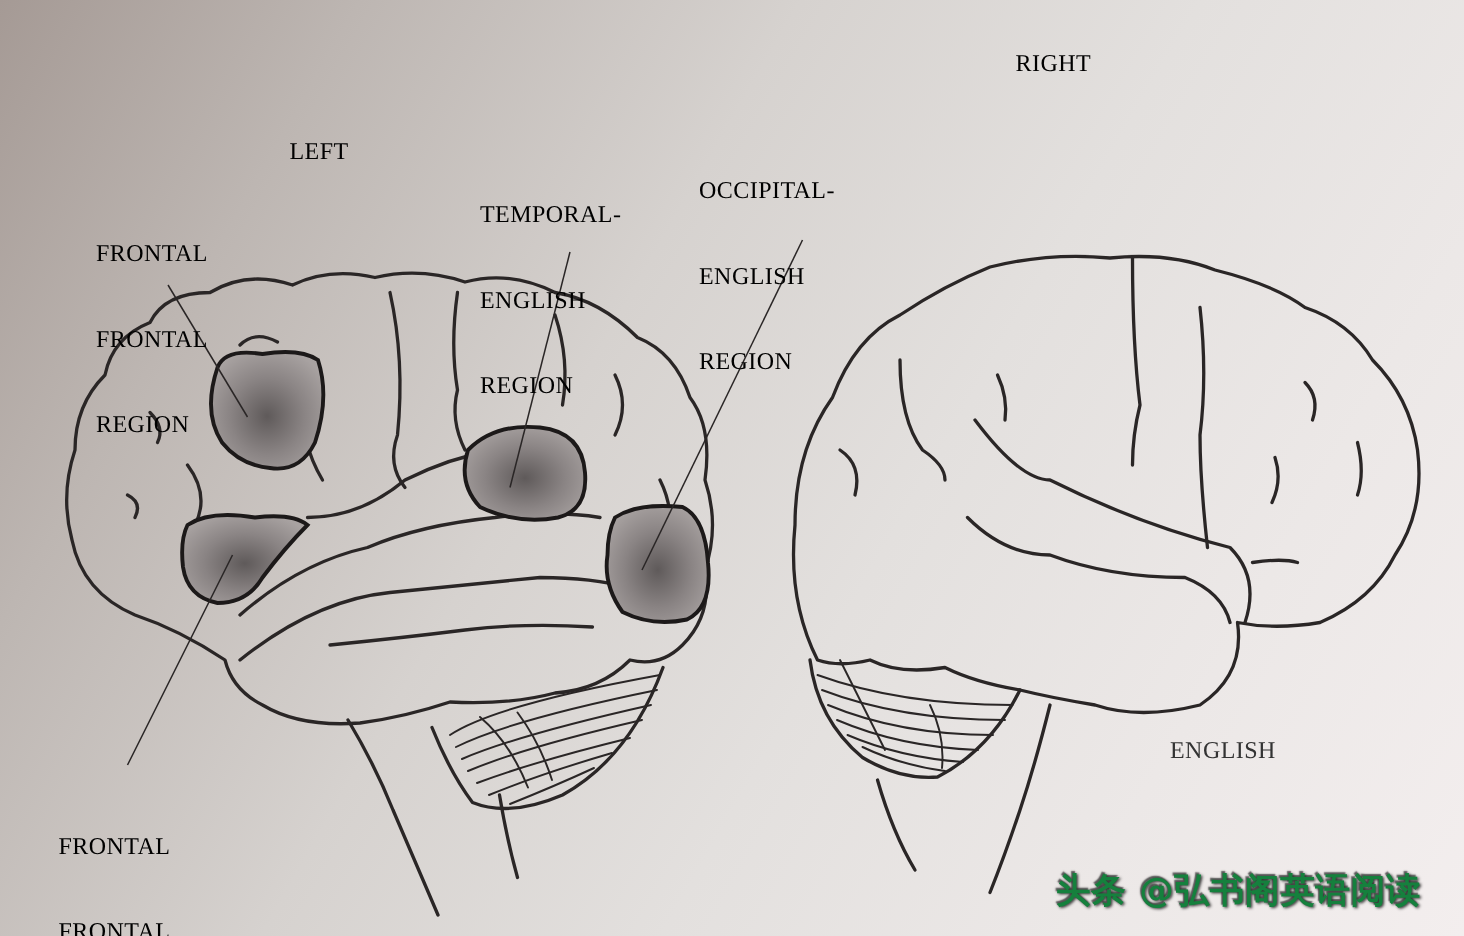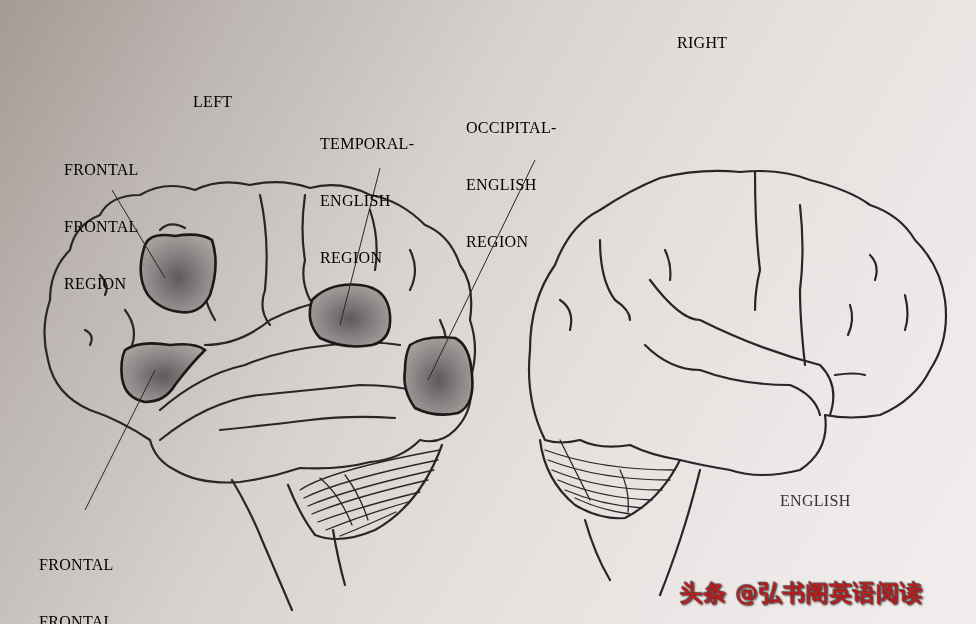--- a/index.html
+++ b/index.html
@@ -8,21 +8,21 @@
     background: linear-gradient(120deg, #a59a95 0%, #bdb6b2 18%, #d6d2cf 40%, #e3e0de 60%, #ece8e7 80%, #f3eeee 100%);
     font-family: "Liberation Serif", serif;
   }
   .label {
     position:absolute; color:#000000; font-weight:normal;
     font-family:"Liberation Serif", "DejaVu Serif", serif;
     font-size:16px; line-height:19px; letter-spacing:0.3px; white-space:pre;
   }
   .label span { display:block; }
   .watermark {
-    position:absolute; left:680px; top:578px; color:#b91c1c;
+    position:absolute; left:704px; top:578px; color:#15803d;
     font-family:"DejaVu Sans", sans-serif; font-size:23px; font-weight:bold;
     text-shadow: 1px 1px 2px #333, -1px -1px 1px #555;
     letter-spacing:0.5px;
   }
   svg.drawing { position:absolute; left:0; top:0; }
   .stroke { fill:none; stroke:#2a2626; stroke-width:2.2; stroke-linecap:round; stroke-linejoin:round; }
   .thin { fill:none; stroke:#2a2626; stroke-width:1.3; stroke-linecap:round; }
   .leader { fill:none; stroke:#2a2626; stroke-width:1; }
   .region { stroke:#1c1919; stroke-width:2.6; }
 </style>

